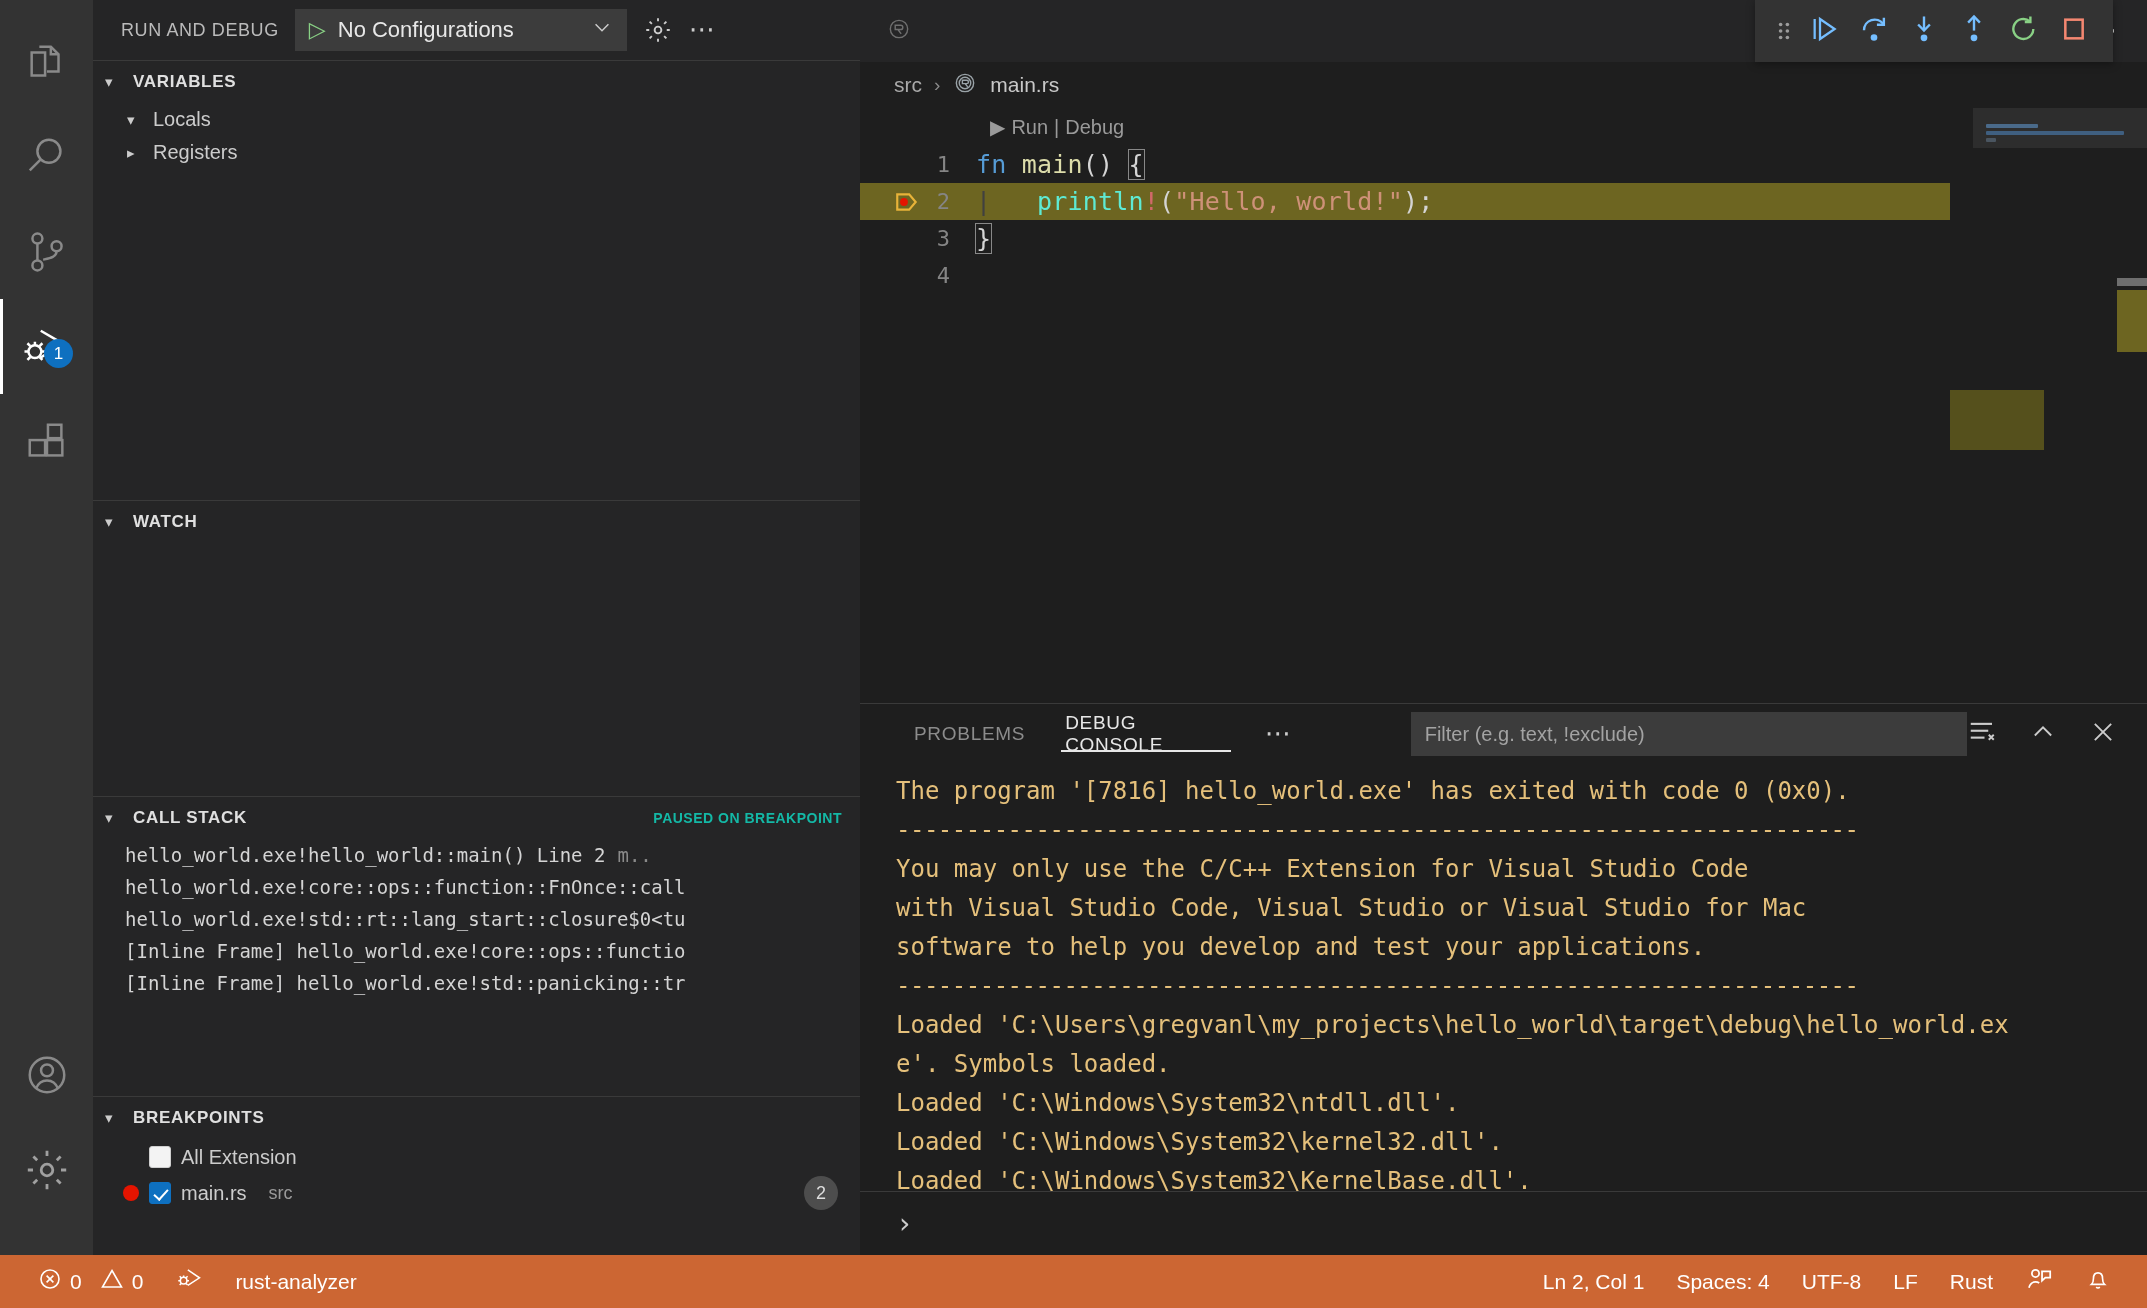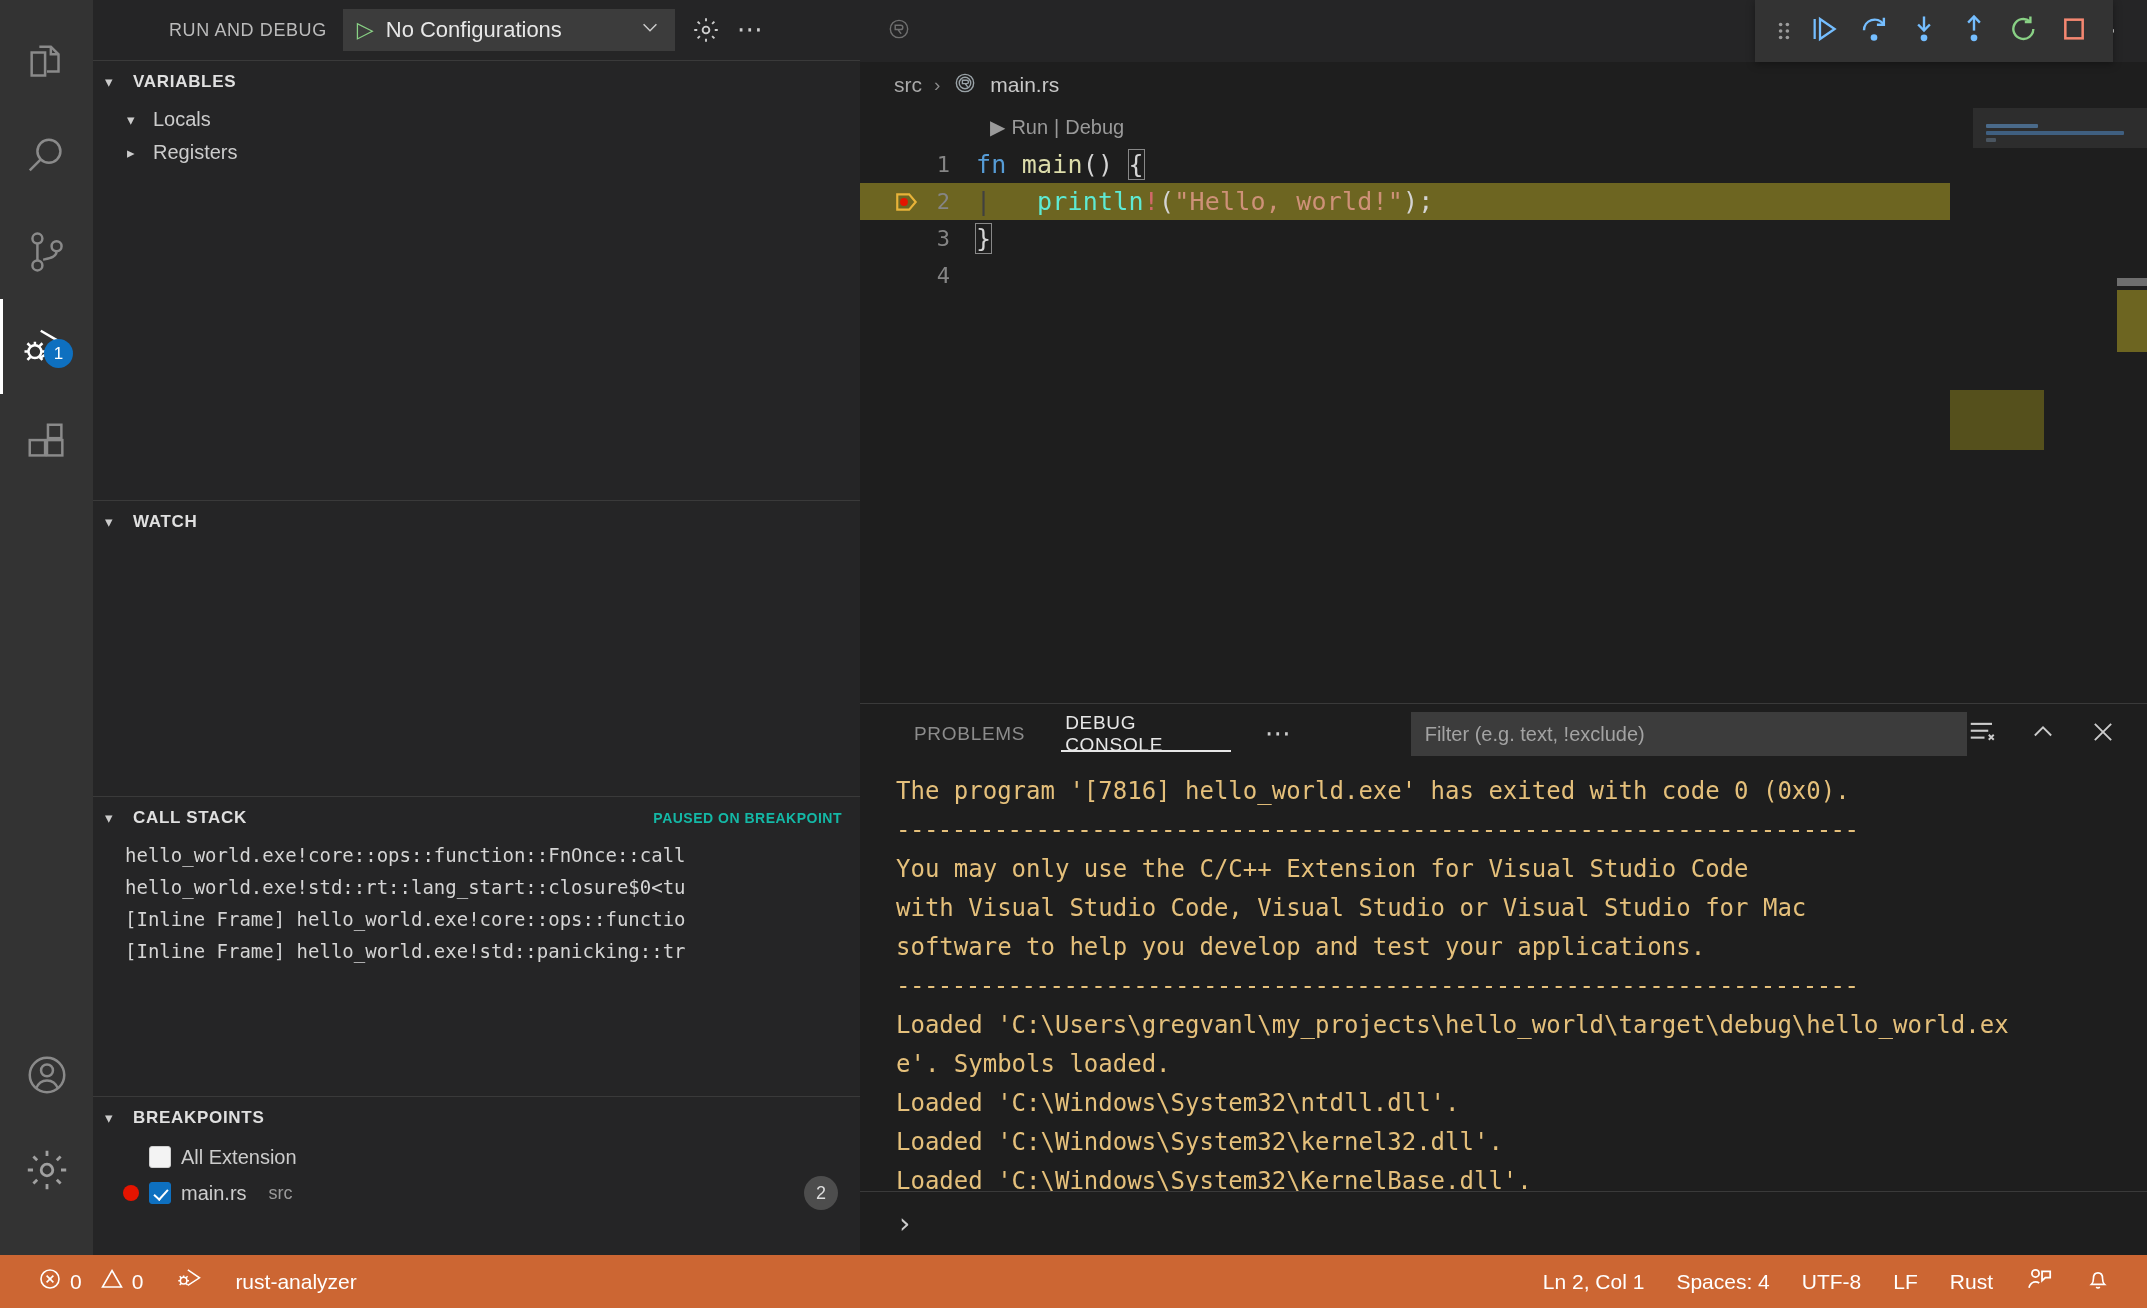--- a/index.html
+++ b/index.html
@@ -43,21 +43,21 @@
   .sidebar {
     width: 767px; flex: 0 0 767px; background: #252526;
     display: flex; flex-direction: column; min-height: 0;
   }
   .sidebar-header {
     height: 60px; display: flex; align-items: center;
     padding: 0 16px 0 28px; gap: 16px; flex: 0 0 60px;
   }
   .sidebar-title {
     font-size: 18px; letter-spacing: 0.6px; color: #bbbbbb;
-    text-transform: uppercase; white-space: nowrap; margin-left: 48px;
+    text-transform: uppercase; white-space: nowrap;
   }
   .config-select {
     background: #3c3c3c; height: 42px; min-width: 332px;
     display: flex; align-items: center; gap: 12px; padding: 0 14px;
     color: #e7e7e7; font-size: 22px; cursor: pointer; flex: 0 0 auto;
   }
   .config-select .play { color: #89d185; font-size: 22px; line-height: 1; }
   .config-select .chev { margin-left: auto; color: #cccccc; }
   .hdr-icon { color: #cccccc; cursor: pointer; display: flex; align-items: center; }
   .dots { font-size: 26px; letter-spacing: 2px; line-height: 0.6; color: #cccccc; cursor: pointer; }
@@ -303,20 +303,24 @@
         <div class="pane-body"></div>
       </div>
 
       <div class="pane" style="flex:0 0 300px;">
         <div class="pane-header">
           <span class="chev-sm">▾</span>
           <span class="pane-title">CALL STACK</span>
           <span class="pane-sub">PAUSED ON BREAKPOINT</span>
         </div>
         <div class="pane-body">
+          <div class="stack-row">
+            <span>hello_world.exe!hello_world::main() Line 2</span>
+            <span class="dim">m..</span>
+          </div>
           <div class="stack-row">
             <span>hello_world.exe!core::ops::function::FnOnce::call</span>
           </div>
           <div class="stack-row">
             <span>hello_world.exe!std::rt::lang_start::closure$0&lt;tu</span>
           </div>
           <div class="stack-row">
             <span>[Inline Frame] hello_world.exe!core::ops::functio</span>
           </div>
           <div class="stack-row">

